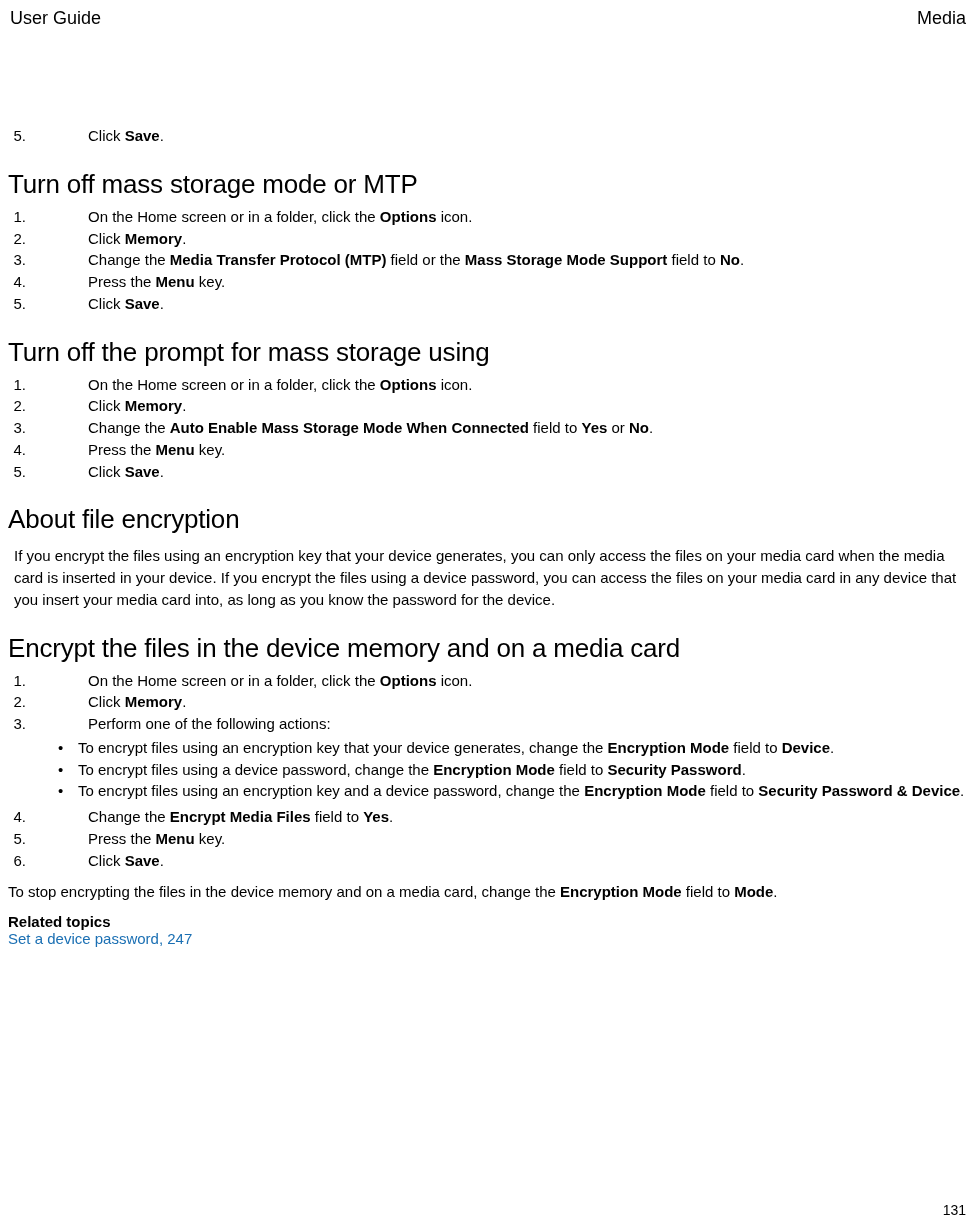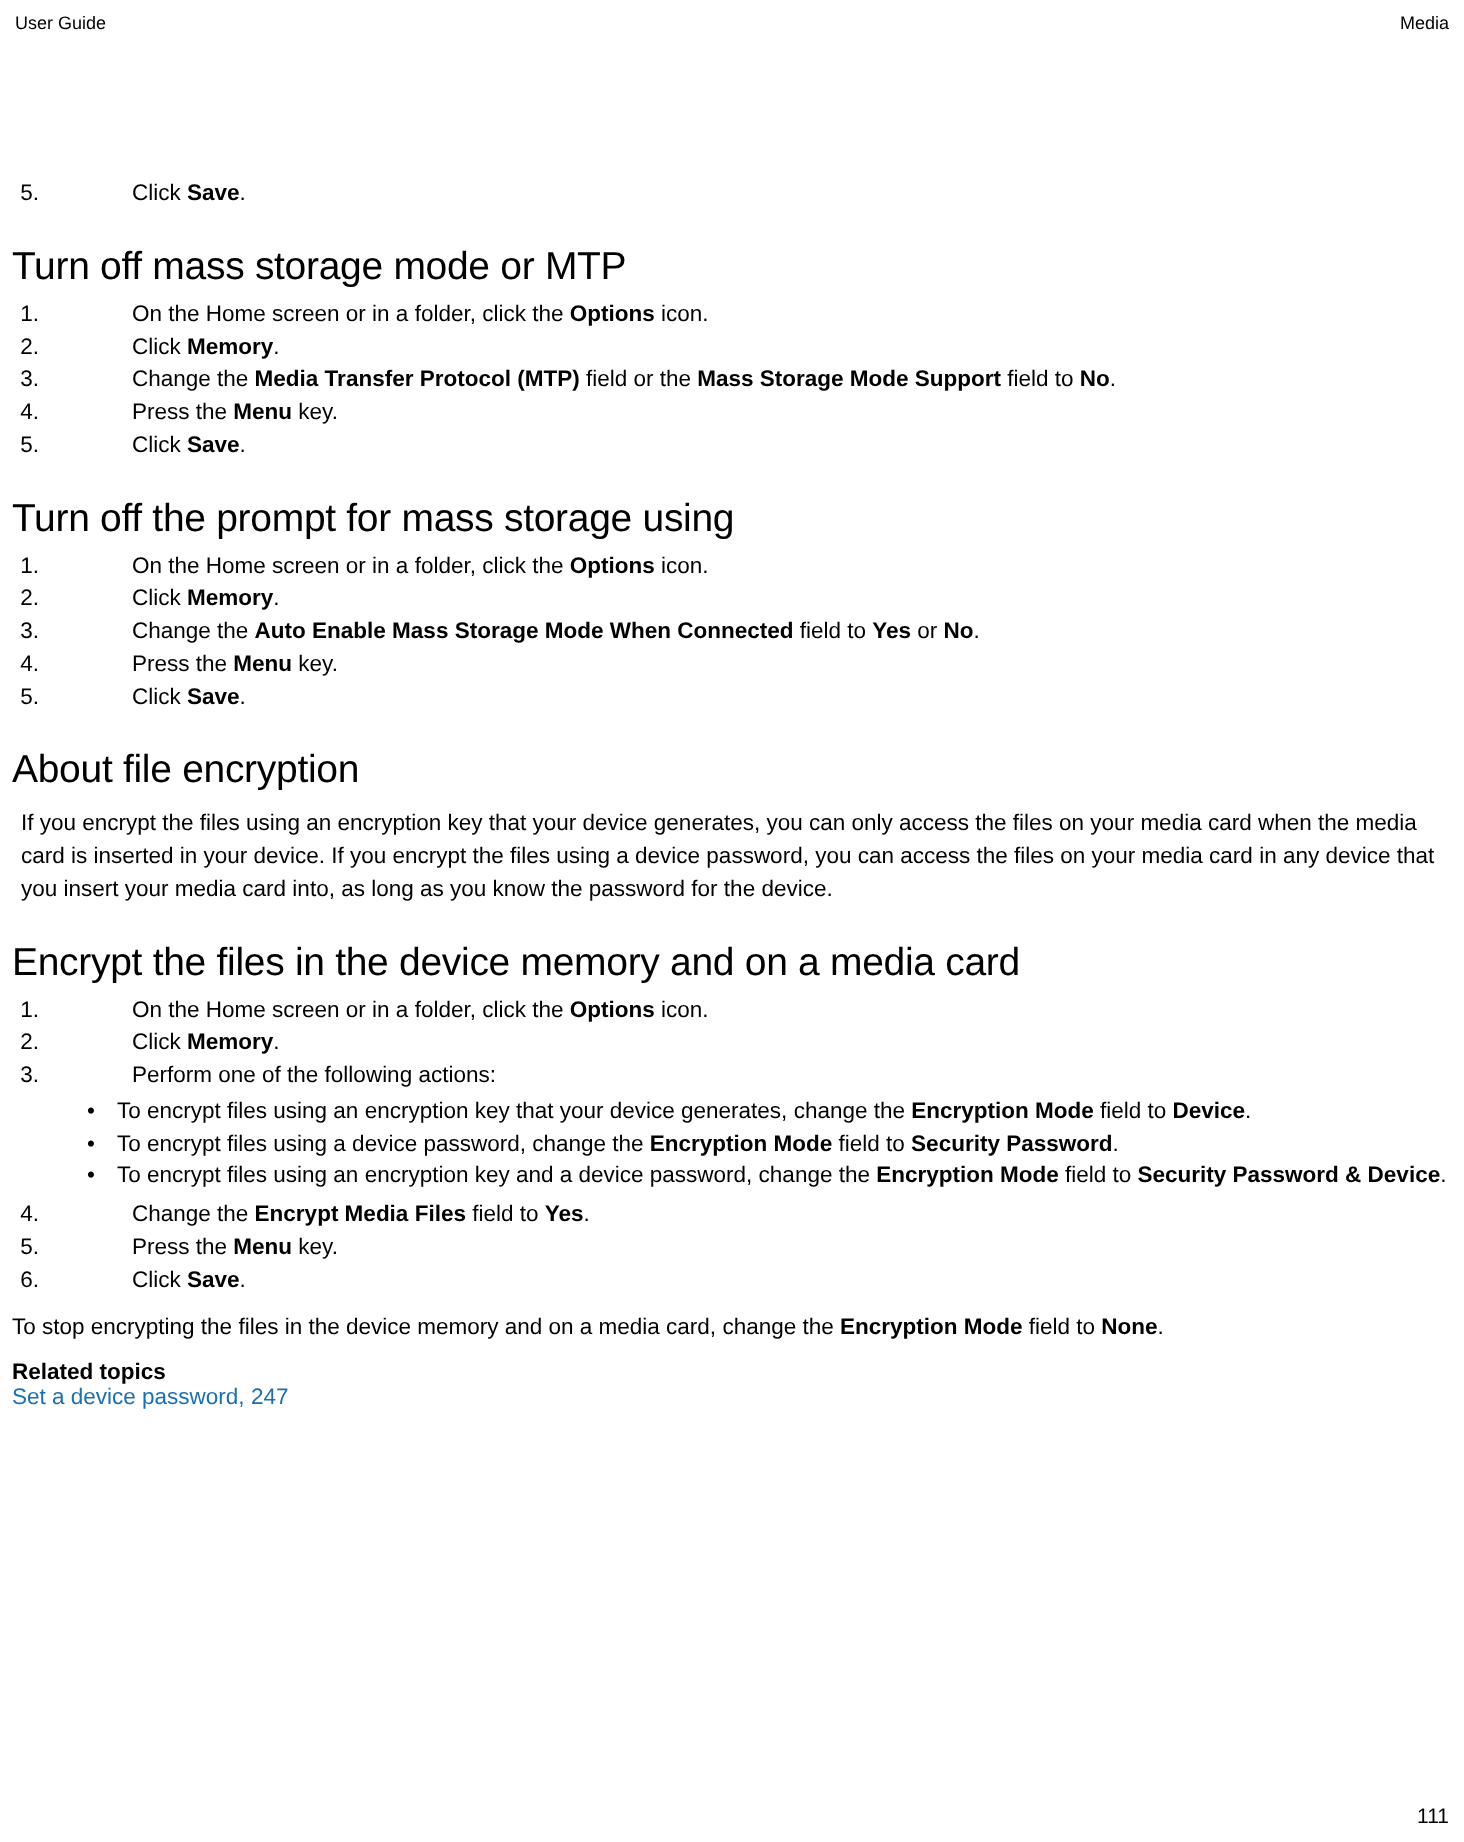--- a/index.html
+++ b/index.html
@@ -13,21 +13,21 @@
   }
   .page {
     position: relative;
     width: 976px;
     min-height: 1228px;
     padding: 8px 8px 30px 8px;
   }
   .hdr {
     display: flex;
     justify-content: space-between;
-    font-size: 12px;
+    font-size: 18px;
     padding: 0 2px 4px 2px;
   }
   .content {
     padding-top: 90px;
   }
   ol.num {
     list-style: none;
     margin: 2px 0 10px 0;
     padding: 0;
     font-size: 15px;
@@ -187,21 +187,21 @@
           </li>
           <li>
             <span class="n">5.</span>
             <span class="t">Press the <span class="b">Menu</span> key.</span>
           </li>
           <li>
             <span class="n">6.</span>
             <span class="t">Click <span class="b">Save</span>.</span>
           </li>
         </ol>
-        <div class="para">To stop encrypting the files in the device memory and on a media card, change the <span class="b">Encryption Mode</span> field to <span class="b">None</span>.</div>
+        <div class="para">To stop encrypting the files in the device memory and on a media card, change the <span class="b">Encryption Mode</span> field to <span class="b">Mode</span>.</div>
         <div class="related-h">Related topics</div>
         <div class="link">Set a device password, 247</div>
       </div>
 
   </div>
 
-  <div class="pagenum">111</div>
+  <div class="pagenum">131</div>
 </div>
 
 </body></html>

